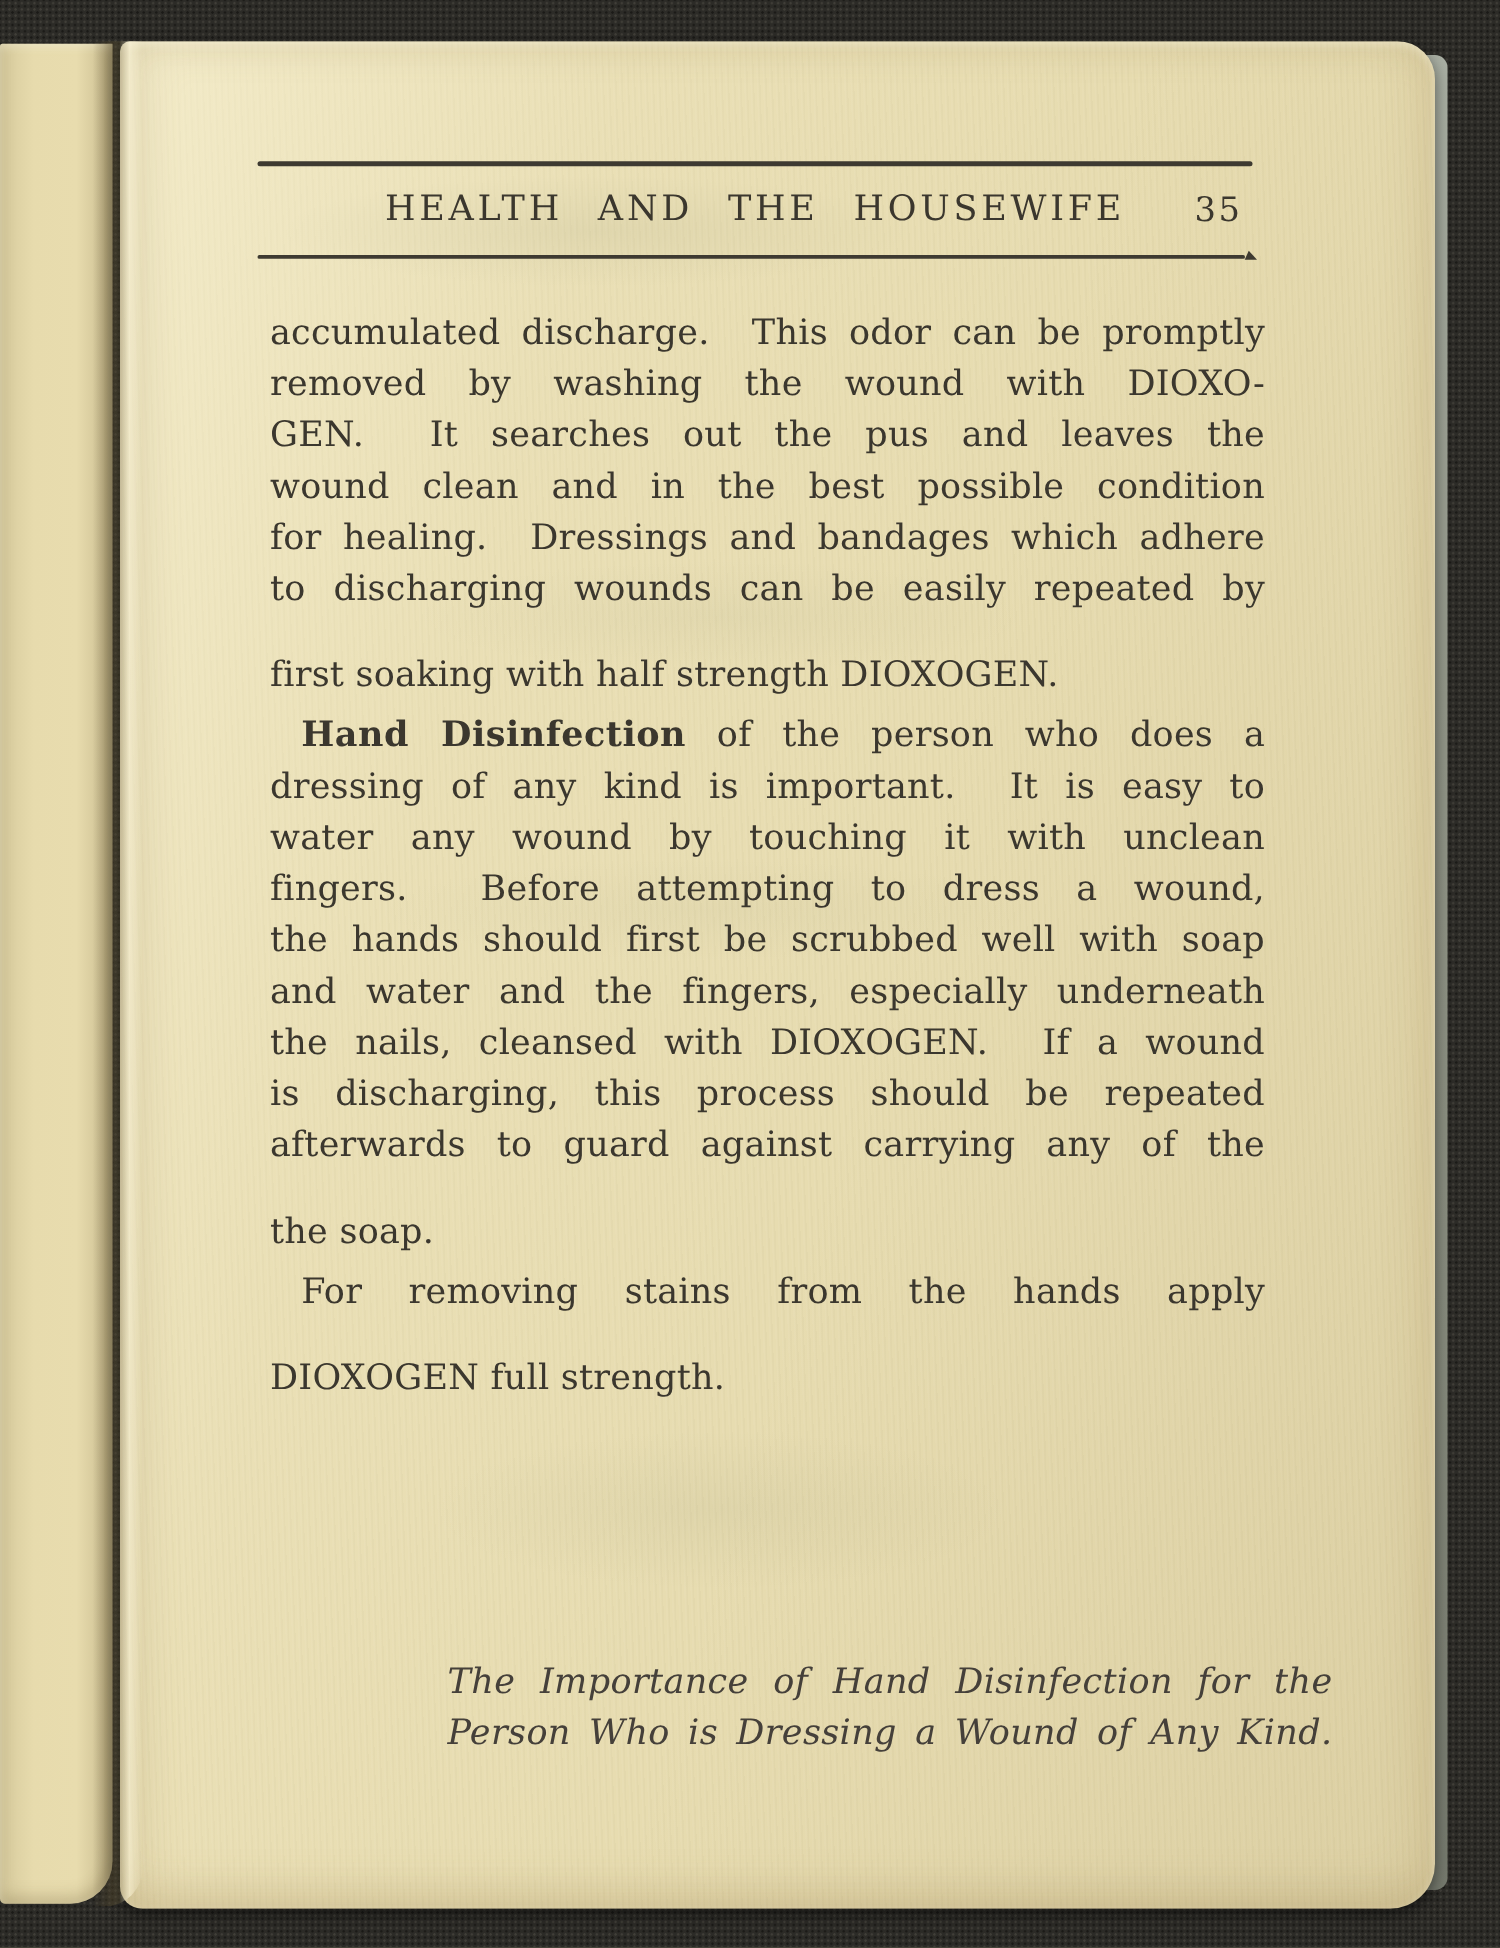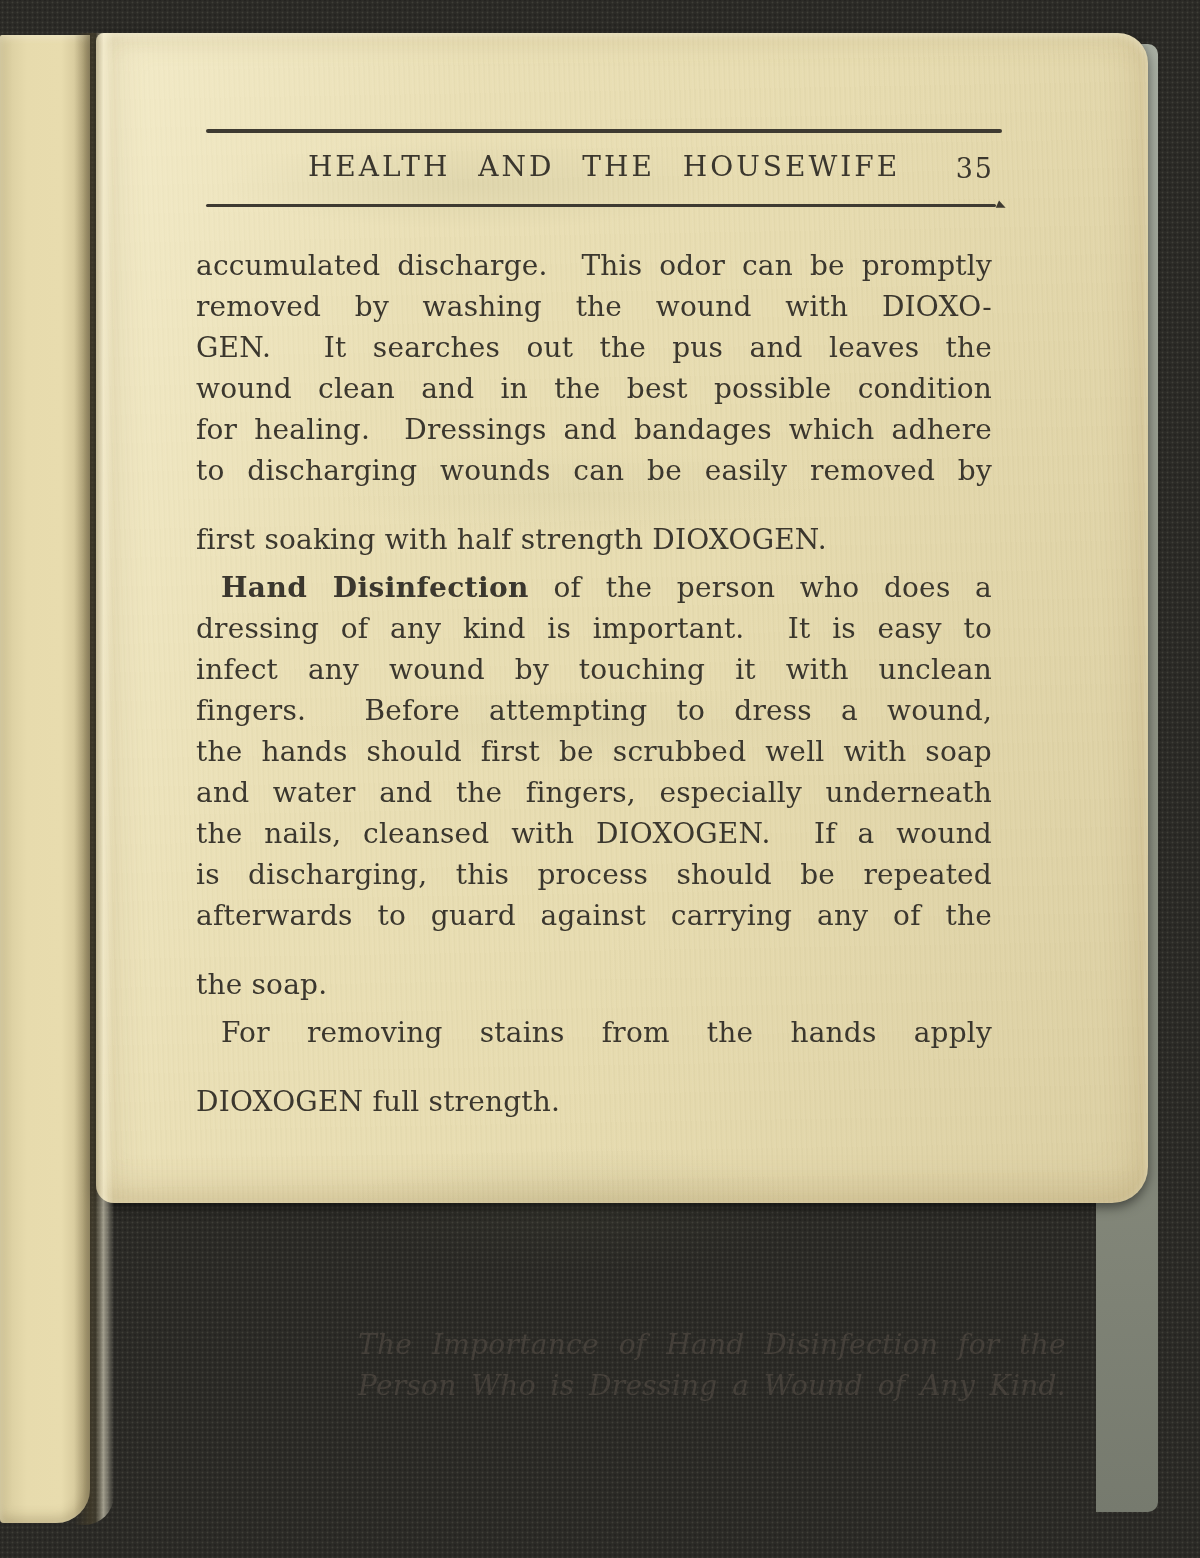--- a/index.html
+++ b/index.html
@@ -21,21 +21,21 @@
     box-shadow:inset 0 3px 7px rgba(255,252,235,.4), inset 0 -6px 12px rgba(90,75,40,.25);
   }
   
   .edge-sliver{
     position:absolute;left:1096px;top:44px;width:62px;height:1468px;z-index:1;
     background:linear-gradient(180deg,#aab0a4 0%,#939789 35%,#878b7d 70%,#767a6e 100%);
     border-radius:0 10px 10px 0;
   }
   
   .page{
-    position:absolute;left:96px;top:33px;width:1052px;height:1170px;z-index:2;
+    position:absolute;left:96px;top:33px;width:1052px;height:1494px;z-index:2;
     background-color:var(--paper,#e7dcb0);
     background-image:
       linear-gradient(106deg, rgba(255,250,225,.5) 0%, rgba(255,248,220,.12) 28%, rgba(0,0,0,0) 55%, rgba(120,95,45,.10) 100%),
       repeating-linear-gradient(88deg, rgba(255,255,255,.04) 0 1px, rgba(60,50,20,.022) 2px 3px, rgba(0,0,0,0) 3px 5px);
     border-radius:8px 30px 36px 18px;
     box-shadow:
       inset 0 3px 8px rgba(255,252,235,.45),
       inset -10px -14px 36px rgba(140,115,65,.16),
       inset 16px 0 34px rgba(150,128,80,.20),
       0 4px 12px rgba(0,0,0,.5);
@@ -80,21 +80,21 @@
     background:var(--rule,#46423a);border-radius:2px;
   }
   .rule-bottom::after{ 
     content:"";position:absolute;right:-10px;top:-2px;
     width:0;height:0;border-left:9px solid var(--rule,#46423a);
     border-top:4px solid transparent;border-bottom:4px solid transparent;
     transform:rotate(24deg);
   }
 
   .body-text{
-    position:absolute;left:100px;top:212px;width:796px;
+    position:absolute;left:120px;top:212px;width:796px;
     font-size:28px;line-height:41px;letter-spacing:.2px;
     color:var(--ink,#3c3830);
   }
   .para{margin:0;}
   .para + .para{margin-top:7px;}
   .line{
     text-align:justify;text-align-last:justify;-moz-text-align-last:justify;
     min-height:41px;
   }
   .para .line.last{text-align-last:left;margin-top:28px;-moz-text-align-last:left;}
@@ -128,27 +128,27 @@
     </div>
     <div class="rule-bottom"></div>
 
     <div class="body-text">
         <div class="para">
           <div class="line first"><span>accumulated discharge.&nbsp; This odor can be promptly</span></div>
           <div class="line"><span>removed by washing the wound with DIOXO-</span></div>
           <div class="line"><span>GEN.&nbsp; It searches out the pus and leaves the</span></div>
           <div class="line"><span>wound clean and in the best possible condition</span></div>
           <div class="line"><span>for healing.&nbsp; Dressings and bandages which adhere</span></div>
-          <div class="line"><span>to discharging wounds can be easily removed by</span></div>
+          <div class="line"><span>to discharging wounds can be easily repeated by</span></div>
           <div class="line last"><span>first soaking with half strength DIOXOGEN.</span></div>
         </div>
         <div class="para indent">
           <div class="line first"><span class="bold">Hand Disinfection</span><span> of the person who does a</span></div>
           <div class="line"><span>dressing of any kind is important.&nbsp; It is easy to</span></div>
-          <div class="line"><span>infect any wound by touching it with unclean</span></div>
+          <div class="line"><span>water any wound by touching it with unclean</span></div>
           <div class="line"><span>fingers.&nbsp; Before attempting to dress a wound,</span></div>
           <div class="line"><span>the hands should first be scrubbed well with soap</span></div>
           <div class="line"><span>and water and the fingers, especially underneath</span></div>
           <div class="line"><span>the nails, cleansed with DIOXOGEN.&nbsp; If a wound</span></div>
           <div class="line"><span>is discharging, this process should be repeated</span></div>
           <div class="line"><span>afterwards to guard against carrying any of the</span></div>
           <div class="line last"><span>the soap.</span></div>
         </div>
         <div class="para indent">
           <div class="line first"><span>For removing stains from the hands apply</span></div>

